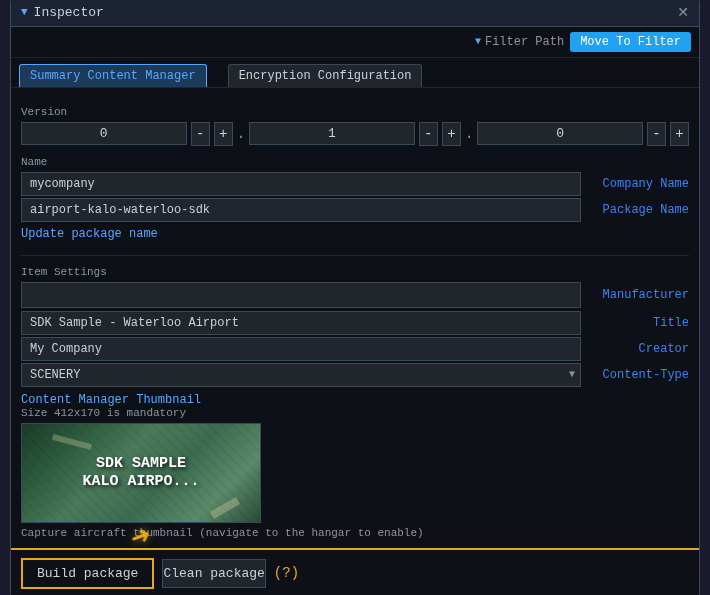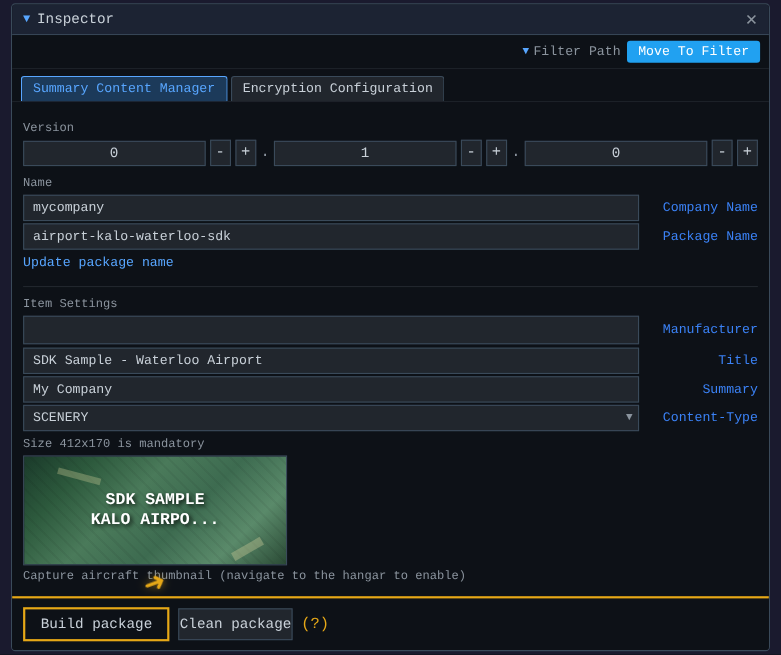--- a/index.html
+++ b/index.html
@@ -74,21 +74,21 @@
       padding: 3px 10px;
       font-size: 12px;
       border-radius: 3px;
       cursor: pointer;
       font-family: inherit;
     }
     .tabs {
       display: flex;
       background: #0d1117;
       padding: 6px 8px 0;
-      gap: 3px;
+      gap: 21px;
       border-bottom: 1px solid #21262d;
     }
     .tab {
       padding: 4px 10px;
       font-size: 12px;
       border-radius: 3px 3px 0 0;
       cursor: pointer;
       color: #c9d1d9;
       background: #21262d;
       border: 1px solid #3a4a5a;
@@ -402,36 +402,37 @@
       <div class="manufacturer-row">
         <input class="manufacturer-input" type="text" value="" style="">
         <span class="field-label">Manufacturer</span>
       </div>
       <div class="input-row">
         <input class="input-field" type="text" value="SDK Sample - Waterloo Airport" style="">
         <span class="field-label">Title</span>
       </div>
       <div class="input-row">
         <input class="input-field" type="text" value="My Company" style="">
-        <span class="field-label">Summary</span>
+        <span class="field-label">Creator</span>
       </div>
       <div class="input-row">
         <div class="select-wrapper">
           <select>
             <option>SCENERY</option>
             <option>AIRCRAFT</option>
             <option>OTHER</option>
           </select>
           <span class="select-arrow">▼</span>
         </div>
         <span class="field-label">Content-Type</span>
       </div>
     </div>
 
     <div class="thumbnail-section">
+      <div class="thumbnail-label">Content Manager Thumbnail</div>
       <div class="thumbnail-hint">Size 412x170 is mandatory</div>
       <div class="thumbnail-img">
         <div class="thumbnail-overlay"></div>
         <div class="runway-shape"></div>
         <div class="runway-shape2"></div>
         <div class="thumbnail-text">
           <span>SDK SAMPLE</span><br>
           <span>KALO AIRPO...</span>
         </div>
       </div>

